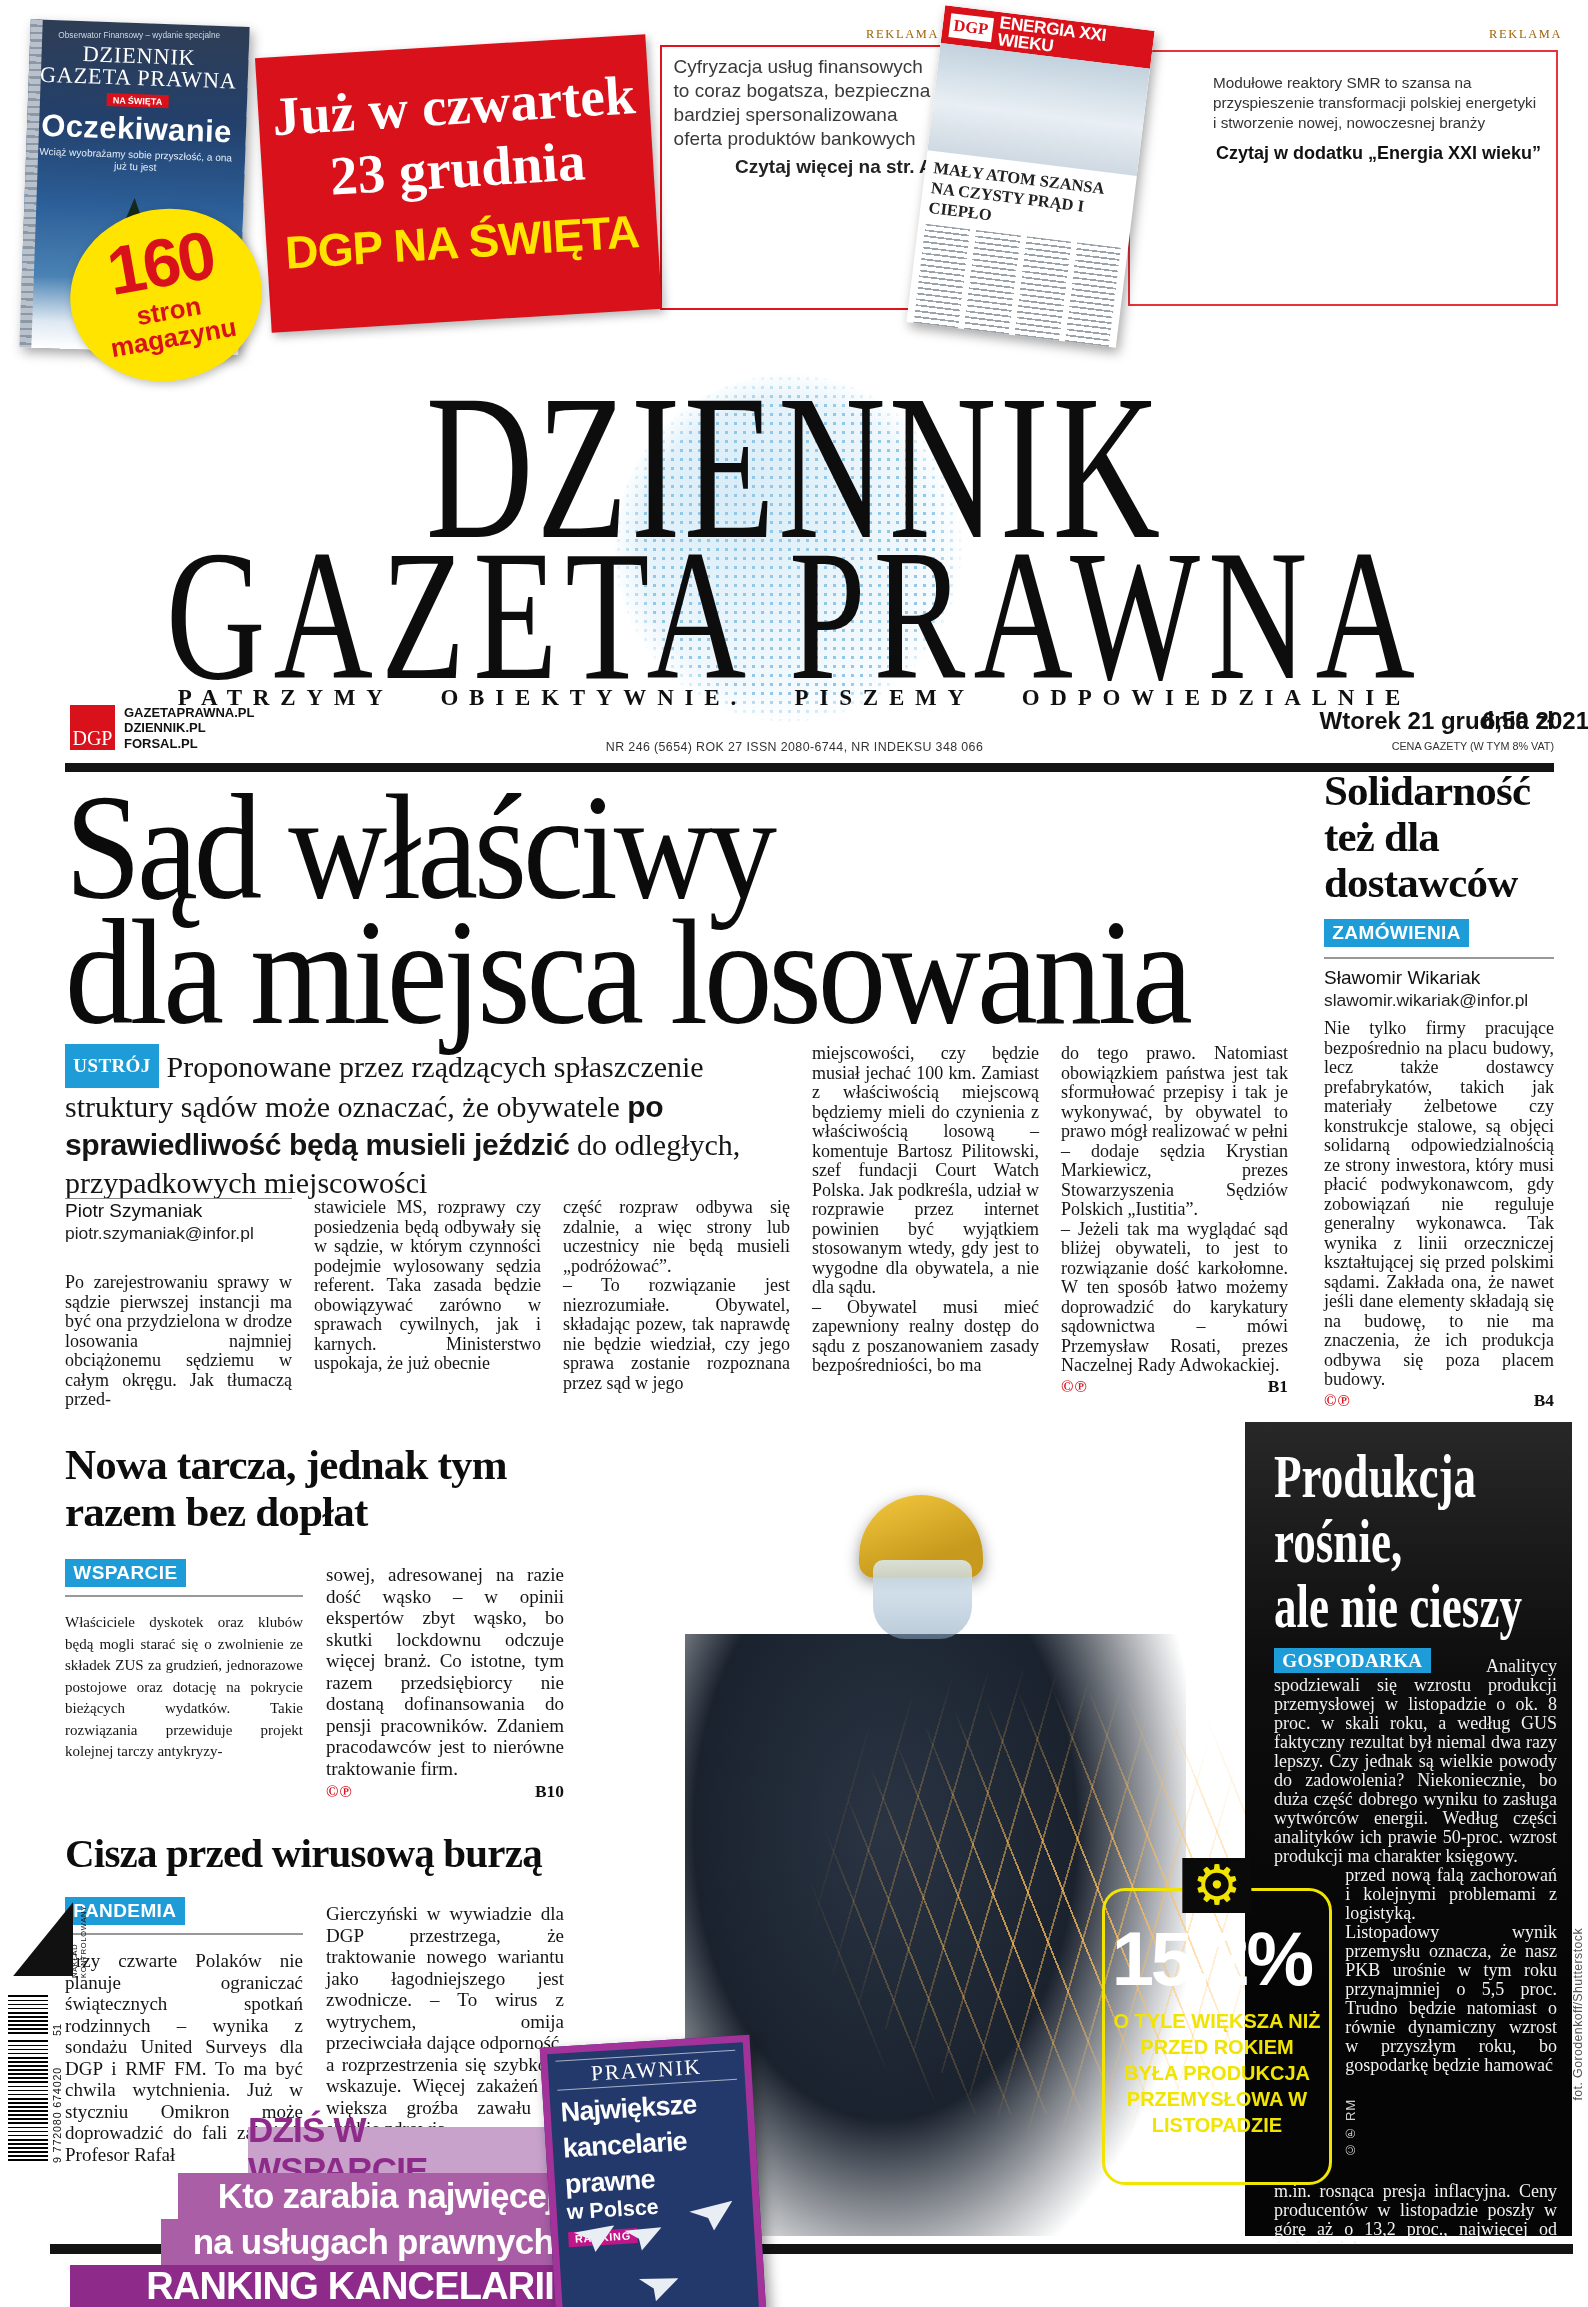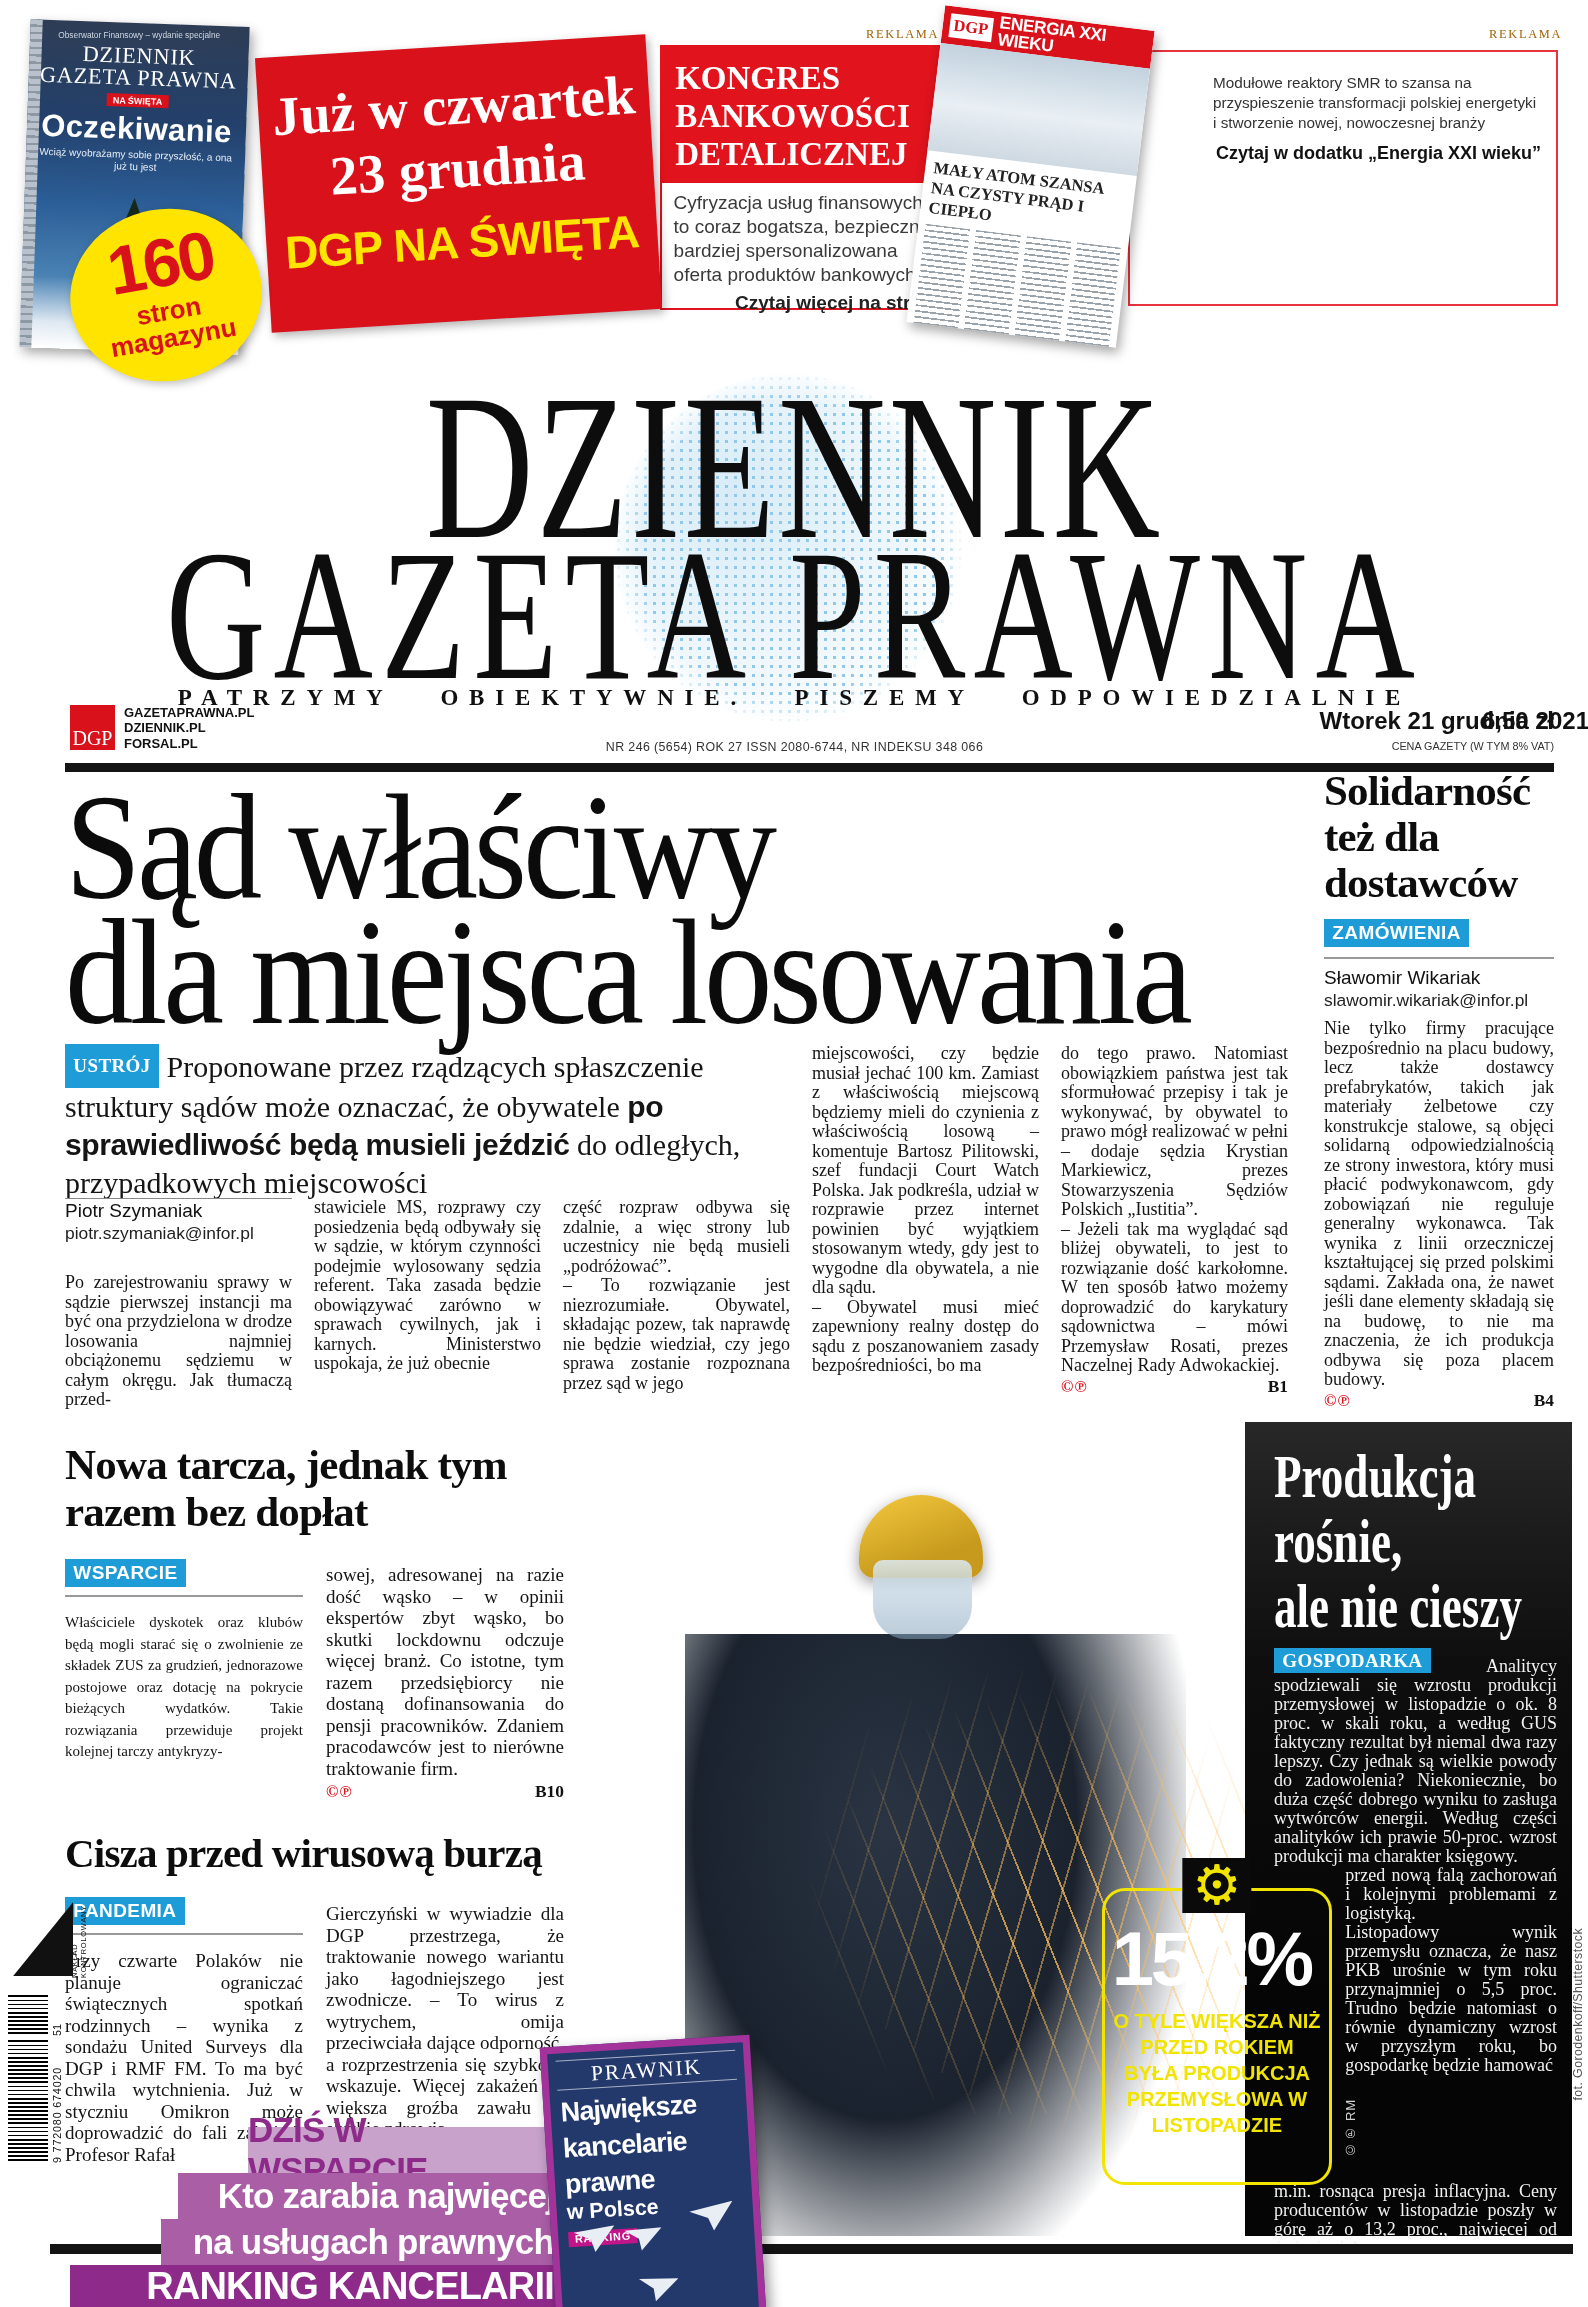--- a/index.html
+++ b/index.html
@@ -242,25 +242,20 @@
   </div>
 
   <div id="promo-circle" class="abs">
     <div class="n">160</div>
     <div class="s">stron</div>
     <div class="s">magazynu</div>
   </div>
 
   <div id="rek1" class="abs reklama">REKLAMA</div>
   <div id="ad-kongres" class="abs">
-    <div class="khead">
-      <div>KONGRES</div>
-      <div>BANKOWOŚCI</div>
-      <div>DETALICZNEJ</div>
-    </div>
     <div class="kbody">Cyfryzacja usług finansowych to coraz bogatsza, bezpieczna i bardziej spersonalizowana oferta produktów bankowych</div>
     <div class="kcta">Czytaj więcej na str. A7</div>
   </div>
 
   <div id="rek2" class="abs reklama">REKLAMA</div>
   <div id="ad-atom" class="abs">
     <div class="inner">
       <div class="abody">Modułowe reaktory SMR to szansa na przyspieszenie transformacji polskiej energetyki i stworzenie nowej, nowoczesnej branży</div>
       <div class="acta">Czytaj w dodatku „Energia XXI wieku”</div>
     </div>

